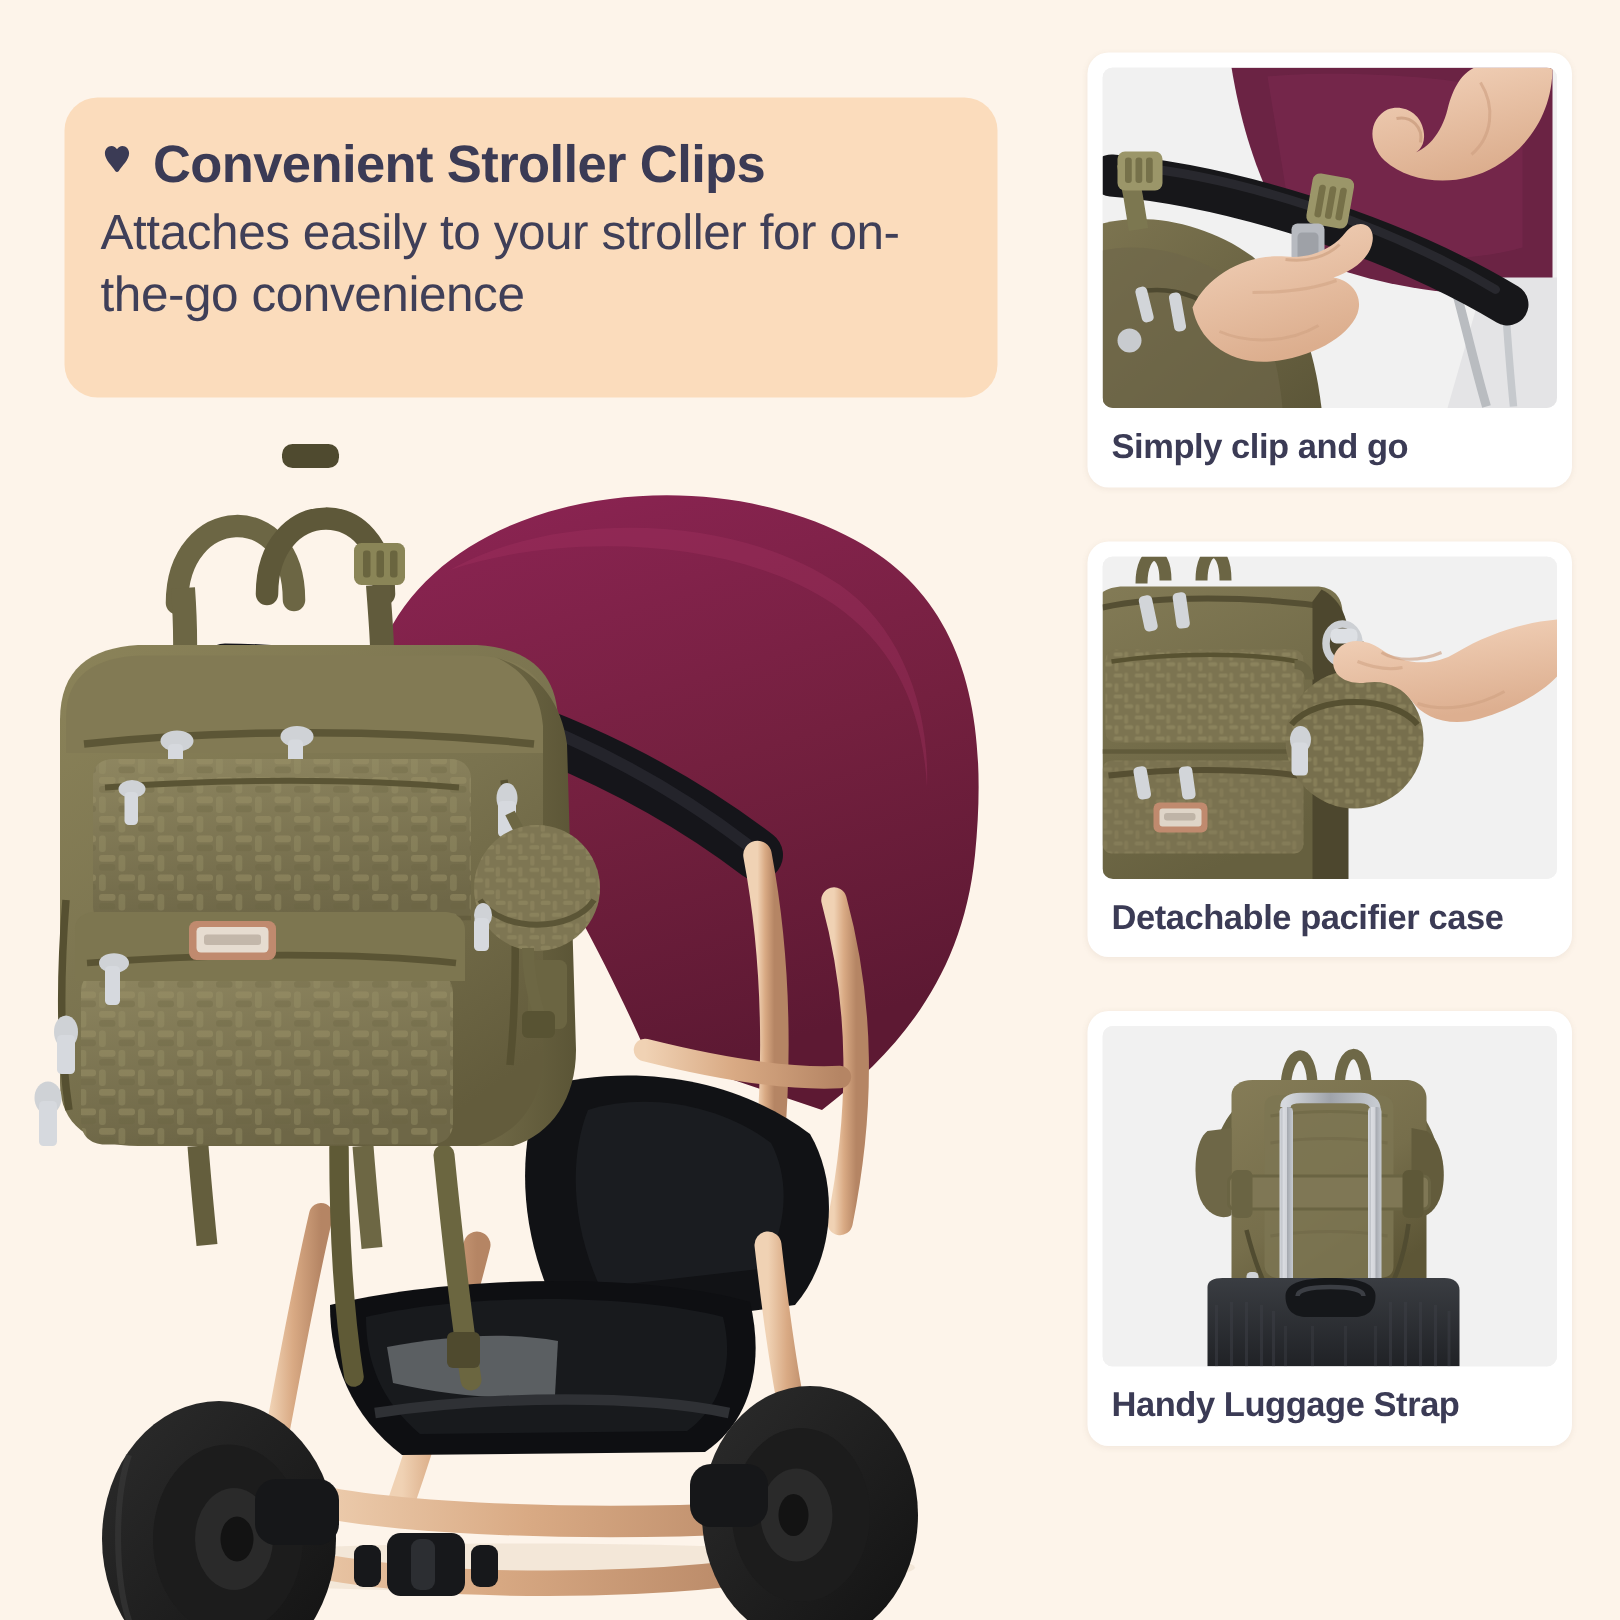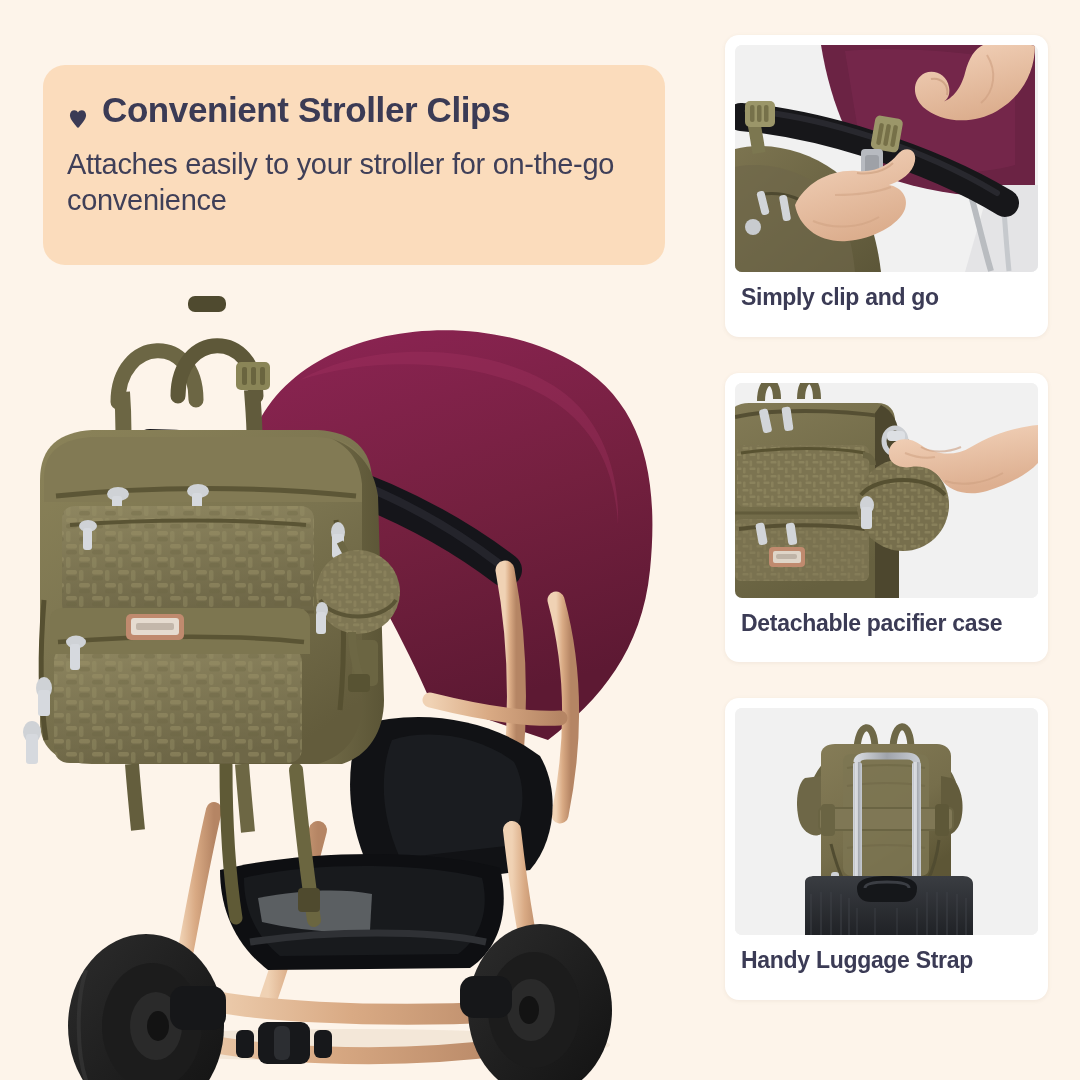--- a/index.html
+++ b/index.html
@@ -23,41 +23,41 @@
     top: 65px;
     width: 622px;
     height: 200px;
     background: #fbdcbc;
     border-radius: 22px;
     box-sizing: border-box;
     padding: 26px 30px 0 24px;
   }
   .headline-row {
     display: flex;
-    align-items: flex-end;
+    align-items: flex-start;
     gap: 13px;
-    margin-bottom: 16px;
+    margin-bottom: 4px;
   }
   .heart-icon {
     width: 22px;
     height: 22px;
     display: block;
     flex: 0 0 auto;
     margin-top: 4px;
   }
   .headline-title {
     font-size: 35px;
     font-weight: bold;
     color: #3b3b55;
     letter-spacing: -0.4px;
     line-height: 1.1;
     white-space: nowrap;
   }
   .headline-sub {
-    font-size: 29px;
+    font-size: 33px;
     color: #3f3f58;
     line-height: 1.27;
     letter-spacing: -0.3px;
     max-width: 570px;
   }
 
   
   .hero-stage {
     position: absolute;
     left: 0px;
@@ -73,21 +73,21 @@
     left: 725px;
     top: 35px;
     width: 323px;
   }
   .feature-card {
     width: 323px;
     background: #ffffff;
     border-radius: 14px;
     box-shadow: 0 1px 4px rgba(120,100,80,0.09);
     box-sizing: border-box;
-    padding: 10px 10px 20px 10px;
+    padding: 10px 10px 8px 10px;
     margin-bottom: 36px;
   }
   .card-photo {
     width: 303px;
     height: 227px;
     border-radius: 7px;
     background: #f1f1f1;
     overflow: hidden;
     position: relative;
   }

